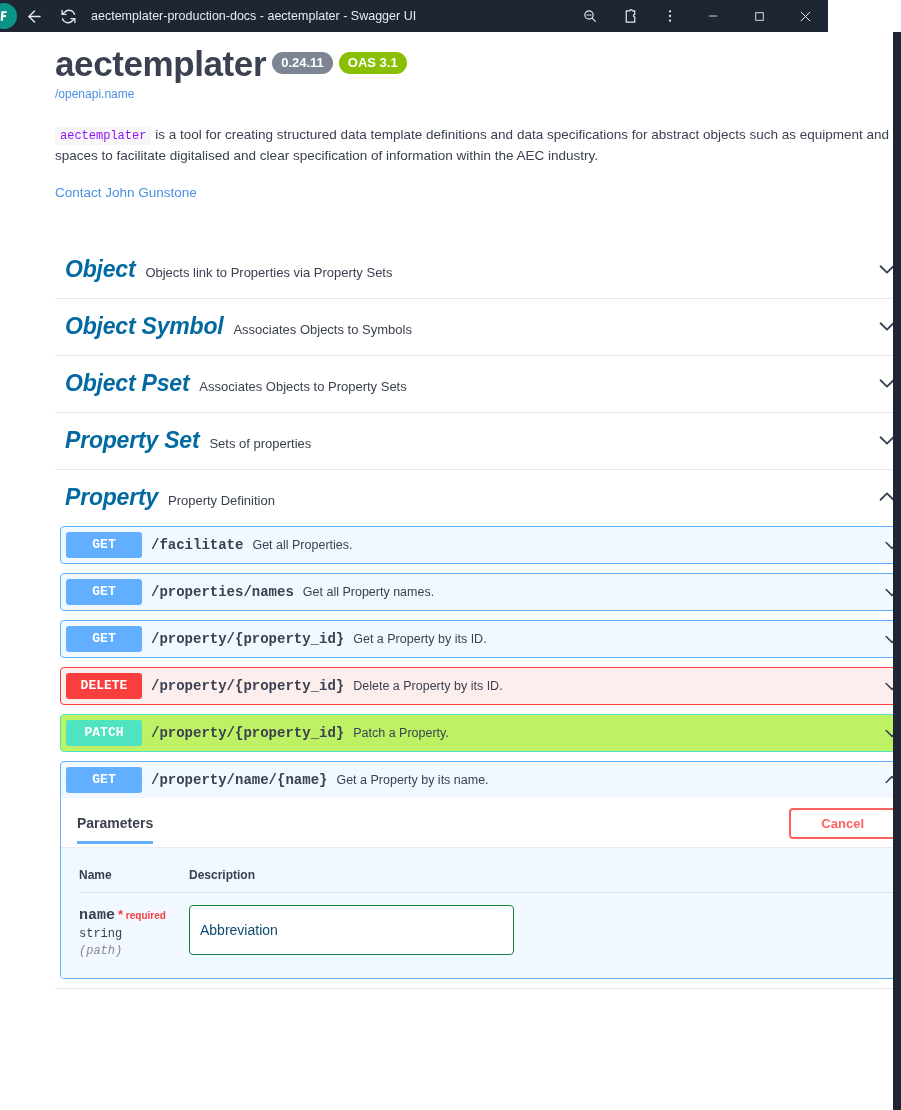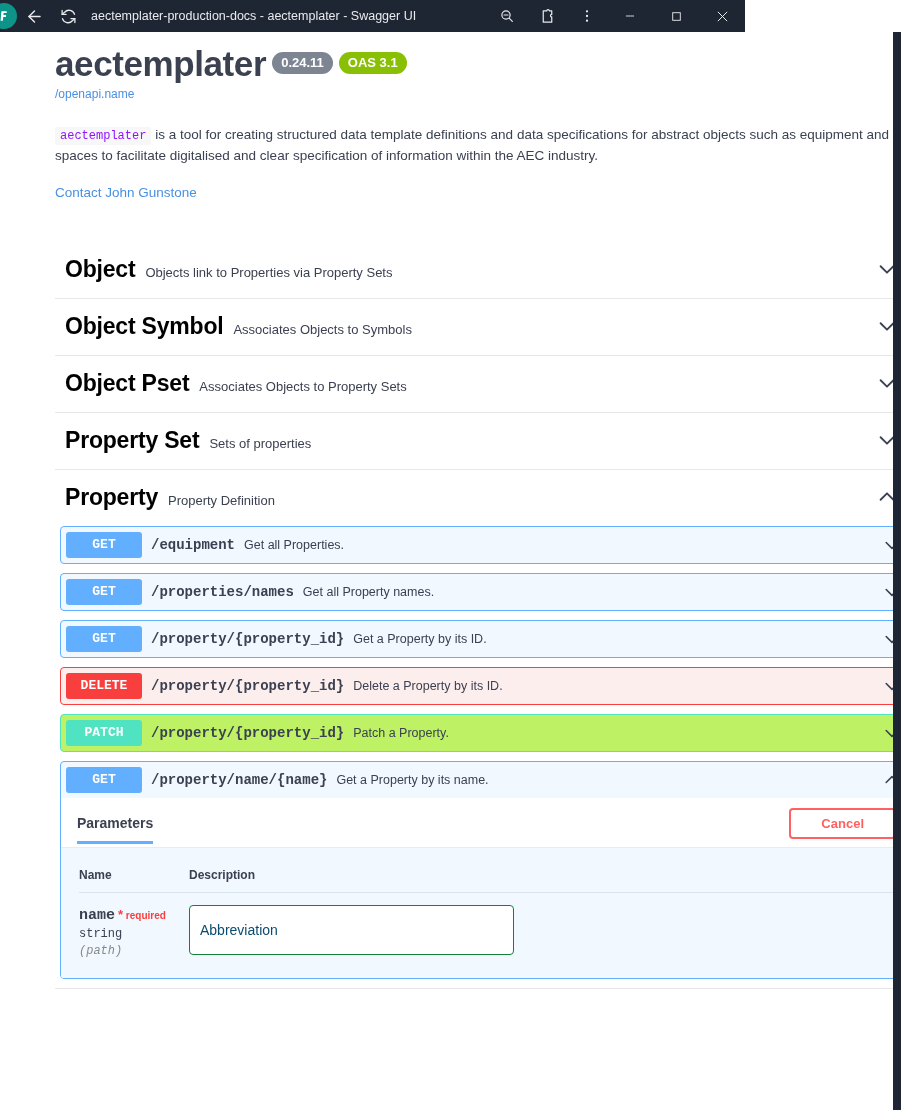--- a/index.html
+++ b/index.html
@@ -5,21 +5,21 @@
   * { box-sizing: border-box; margin: 0; padding: 0; }
   html, body {
     width: 901px; height: 1110px;
     overflow: hidden;
     background: #ffffff;
     font-family: "Liberation Sans", sans-serif;
   }
 
   
   .titlebar {
-    height: 32px; width: 745px;
+    height: 32px; width: 828px;
     background: #1f2633;
     display: flex; align-items: center;
     color: #e8eaed;
     position: relative;
   }
   .brand-logo {
     width: 26px; height: 26px; border-radius: 50%;
     background: #0d9488;
     margin-left: -9px;
     display: flex; align-items: center; justify-content: center;
@@ -128,22 +128,23 @@
   
   .tags { margin-top: 42px; }
   .tag-block { border-bottom: 1px solid #e8e8e8; }
   .tag-header {
     display: flex; align-items: baseline;
     padding: 14px 10px 15px 10px;
     cursor: pointer;
   }
   .tag-name {
     font-size: 23px; font-weight: bold;
-    color: #000000;
+    color: #0369a1;
     letter-spacing: -0.2px;
+    font-style: italic;
   }
   .tag-desc {
     font-size: 13px; color: #3b4151;
     margin-left: 10px;
     font-weight: normal;
   }
   .tag-toggle {
     margin-left: auto;
     display: flex; align-items: center;
     padding-right: 10px;
@@ -422,21 +423,21 @@
                   <polyline points="5 15 12 8 19 15"></polyline>
                 </svg>
             </span>
           </div>
 
           <div class="ops">
 
             <div class="op op-get">
               <div class="op-head">
                 <span class="method">GET</span>
-                <span class="op-path">/equipment</span>
+                <span class="op-path">/facilitate</span>
                 <span class="op-summary">Get all Properties.</span>
                 <span class="op-toggle">
                   <svg width="20" height="20" viewBox="0 0 24 24" fill="none" stroke="#3b4151" stroke-width="1.9" stroke-linecap="round" stroke-linejoin="round">
                       <polyline points="5 9 12 16 19 9"></polyline>
                     </svg>
                 </span>
               </div>
             </div>
 
             <div class="op op-get">

